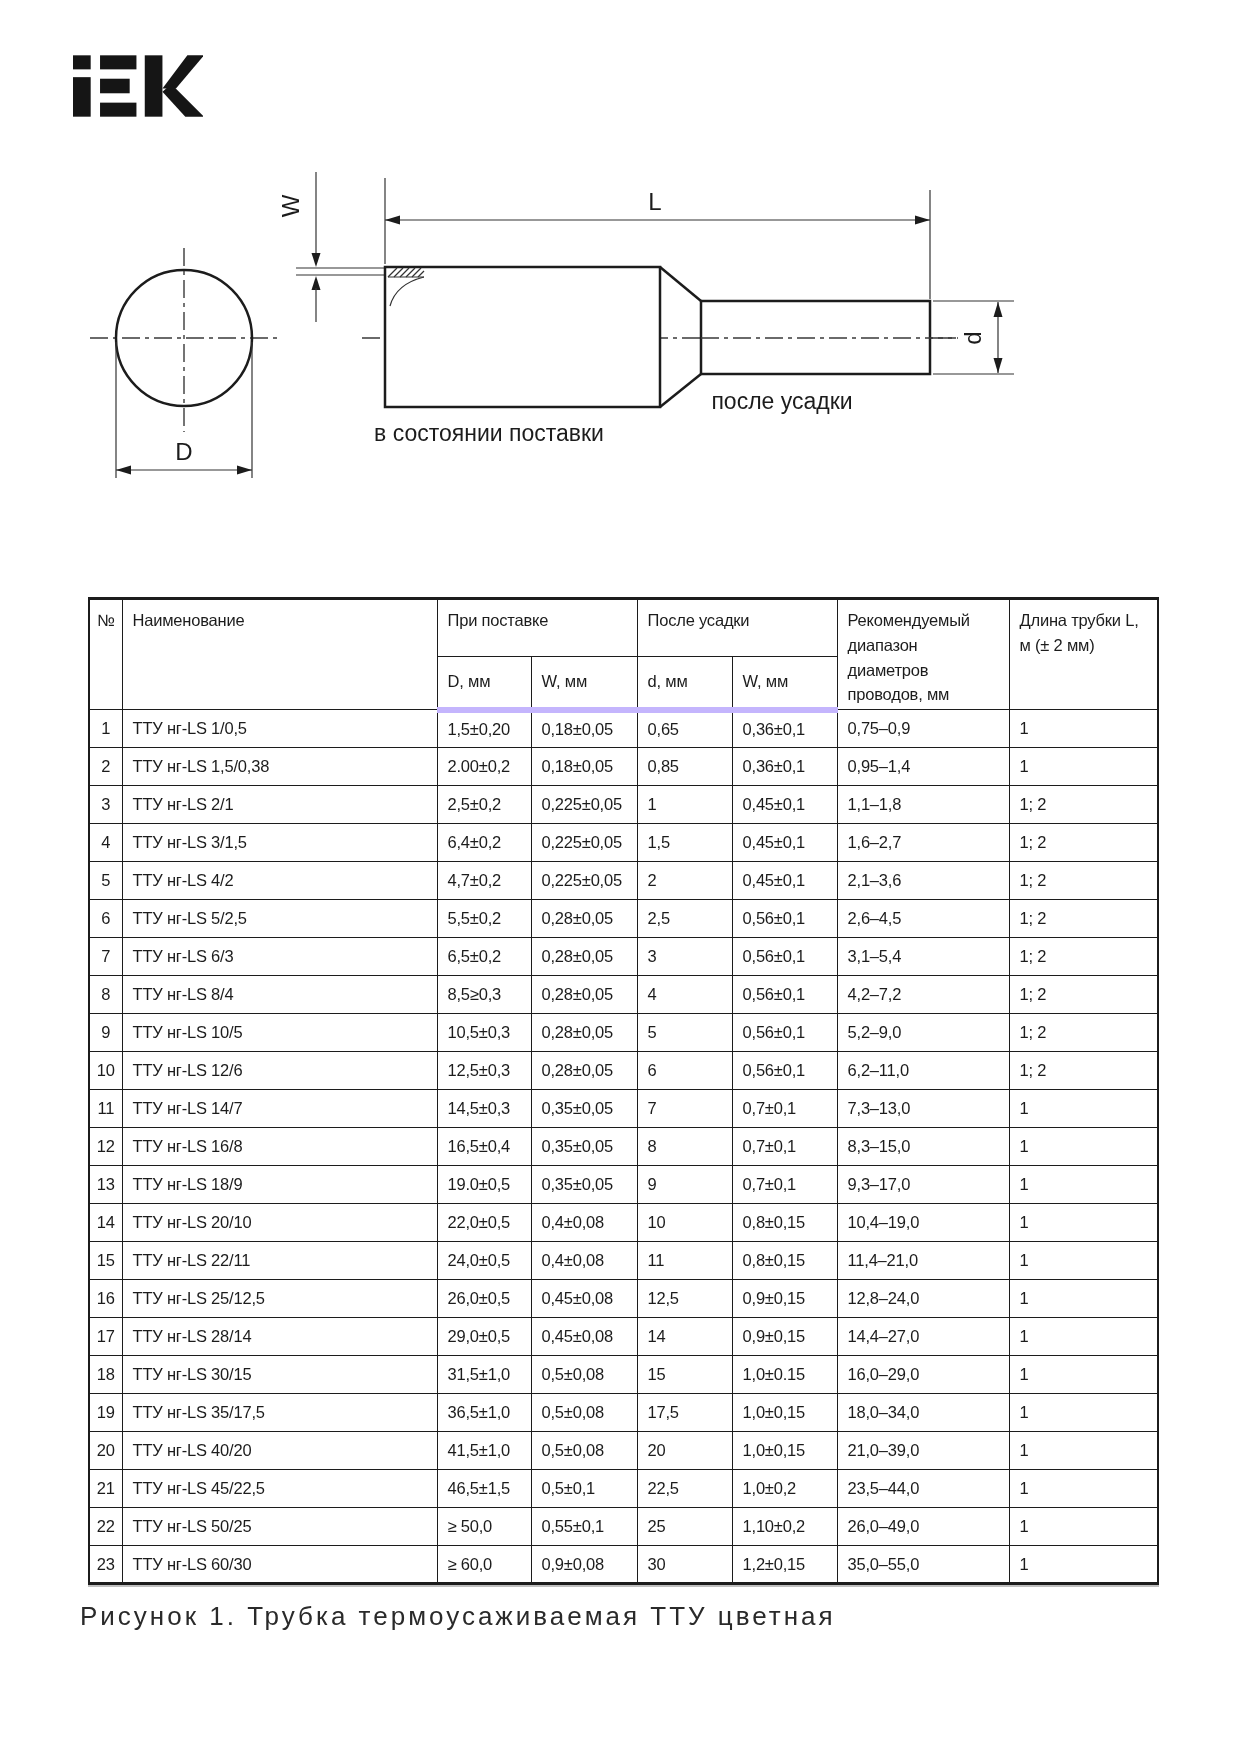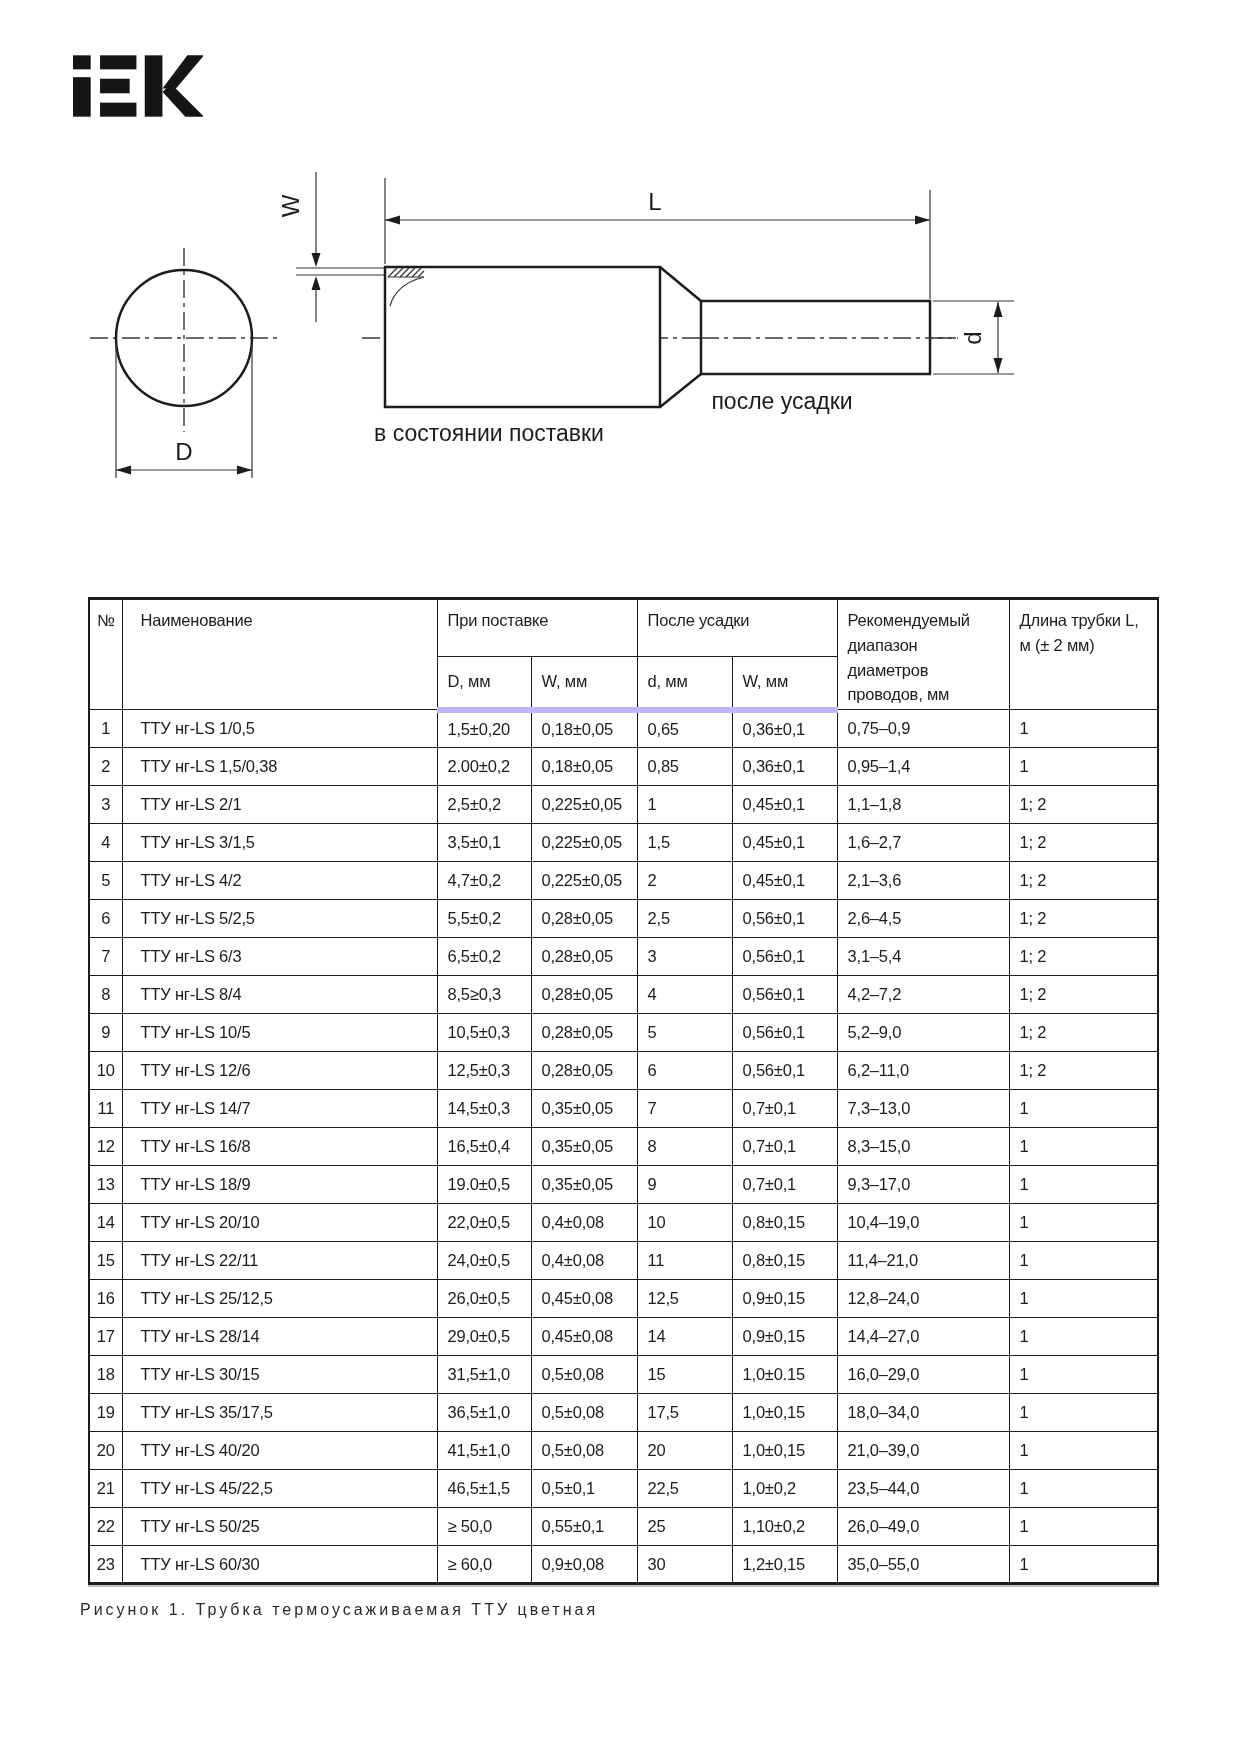--- a/index.html
+++ b/index.html
@@ -30,25 +30,25 @@
   table.spec th, table.spec td {
     border:1.5px solid #1c1c1c; font-weight:normal; text-align:left;
     padding:2px 6px 2px 10px; overflow:hidden; white-space:normal;
   }
   table.spec thead tr.h1 th { height:44px; vertical-align:top; padding-top:8px; line-height:1.5; }
   table.spec thead tr.h2 th { height:43px; vertical-align:middle; border-bottom:6px solid #c4b5fd; }
   table.spec thead th.c-num { text-align:center; padding-left:2px; padding-right:2px; }
   table.spec tbody tr { height:38px; }
   table.spec tbody td { vertical-align:middle; }
   table.spec tbody td.c-num { text-align:center; padding-left:2px; padding-right:2px; }
-  table.spec td.c-name, table.spec th.c-name { padding-left:18px; }
+  table.spec td.c-name, table.spec th.c-name { padding-left:10px; }
 
   .caption {
     position:absolute; left:80px; top:1601px; width:1100px;
-    font-size:16px; letter-spacing:3px; color:#2a2a2a; white-space:nowrap;
+    font-size:26px; letter-spacing:3px; color:#2a2a2a; white-space:nowrap;
   }
 </style>
 </head>
 <body>
 
 <div class="page">
 
   <svg class="logo" viewBox="0 0 250 118" aria-label="IEK">
     <rect x="0" y="0" width="34" height="27"></rect>
     <rect x="0" y="42" width="34" height="76"></rect>
@@ -169,21 +169,21 @@
           <td>2,5±0,2</td>
           <td>0,225±0,05</td>
           <td>1</td>
           <td>0,45±0,1</td>
           <td>1,1–1,8</td>
           <td>1; 2</td>
         </tr>
         <tr>
           <td class="c-num">4</td>
           <td class="c-name">ТТУ нг-LS 3/1,5</td>
-          <td>3,5±0,1</td>
+          <td>6,4±0,2</td>
           <td>0,225±0,05</td>
           <td>1,5</td>
           <td>0,45±0,1</td>
           <td>1,6–2,7</td>
           <td>1; 2</td>
         </tr>
         <tr>
           <td class="c-num">5</td>
           <td class="c-name">ТТУ нг-LS 4/2</td>
           <td>4,7±0,2</td>

